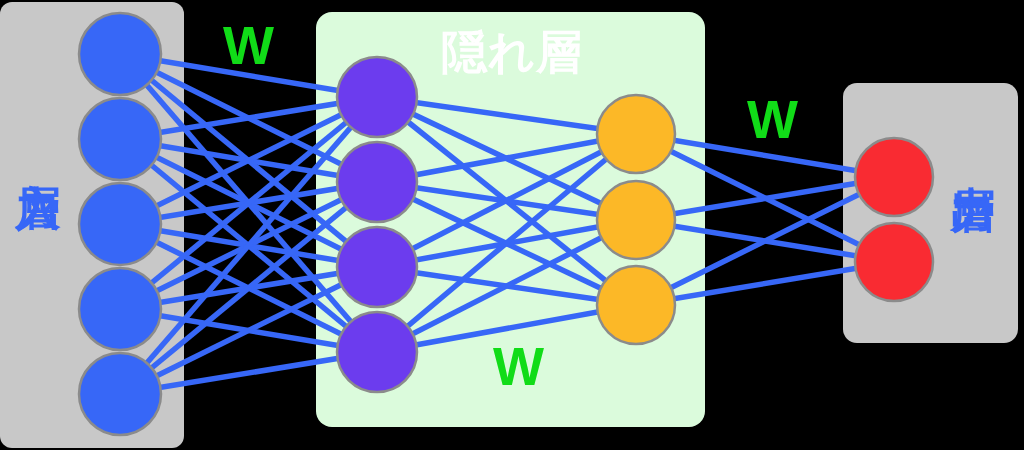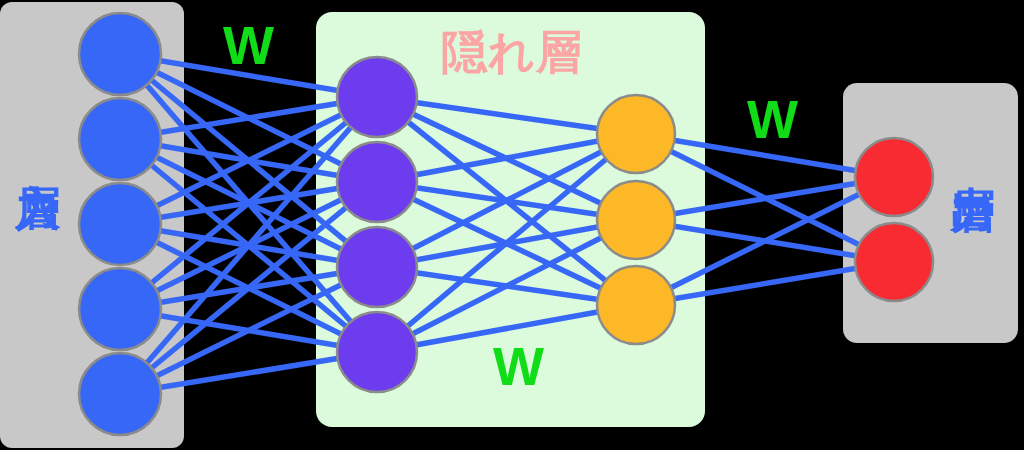--- a/index.html
+++ b/index.html
@@ -100,21 +100,21 @@
         <circle cx="636" cy="134" r="39" fill="#fcb827" stroke="#8b8b8b" stroke-width="2.5"></circle>
         <circle cx="636" cy="220" r="39" fill="#fcb827" stroke="#8b8b8b" stroke-width="2.5"></circle>
         <circle cx="636" cy="305" r="39" fill="#fcb827" stroke="#8b8b8b" stroke-width="2.5"></circle>
         <circle cx="894" cy="177" r="39" fill="#f92b32" stroke="#8b8b8b" stroke-width="2.5"></circle>
         <circle cx="894" cy="262" r="39" fill="#f92b32" stroke="#8b8b8b" stroke-width="2.5"></circle>
       </g>
   </svg>
 
   <div class="vlabel" id="input-label" style="color: rgb(55, 103, 247);">入力層</div>
 
-  <div id="hidden-label" style="color: #fca5a5;">隠れ層</div>
+  <div id="hidden-label" style="color: #ffffff;">隠れ層</div>
 
   <div class="vlabel" id="output-label" style="color: rgb(55, 103, 247);">出力層</div>
 
   <div class="wlabel" id="w-label-1" style="color: rgb(17, 220, 24);">W</div>
 
   <div class="wlabel" id="w-label-3" style="color: rgb(17, 220, 24);">W</div>
 
   <div class="wlabel" id="w-label-2" style="color: rgb(17, 220, 24);">W</div>
 
 </div>

